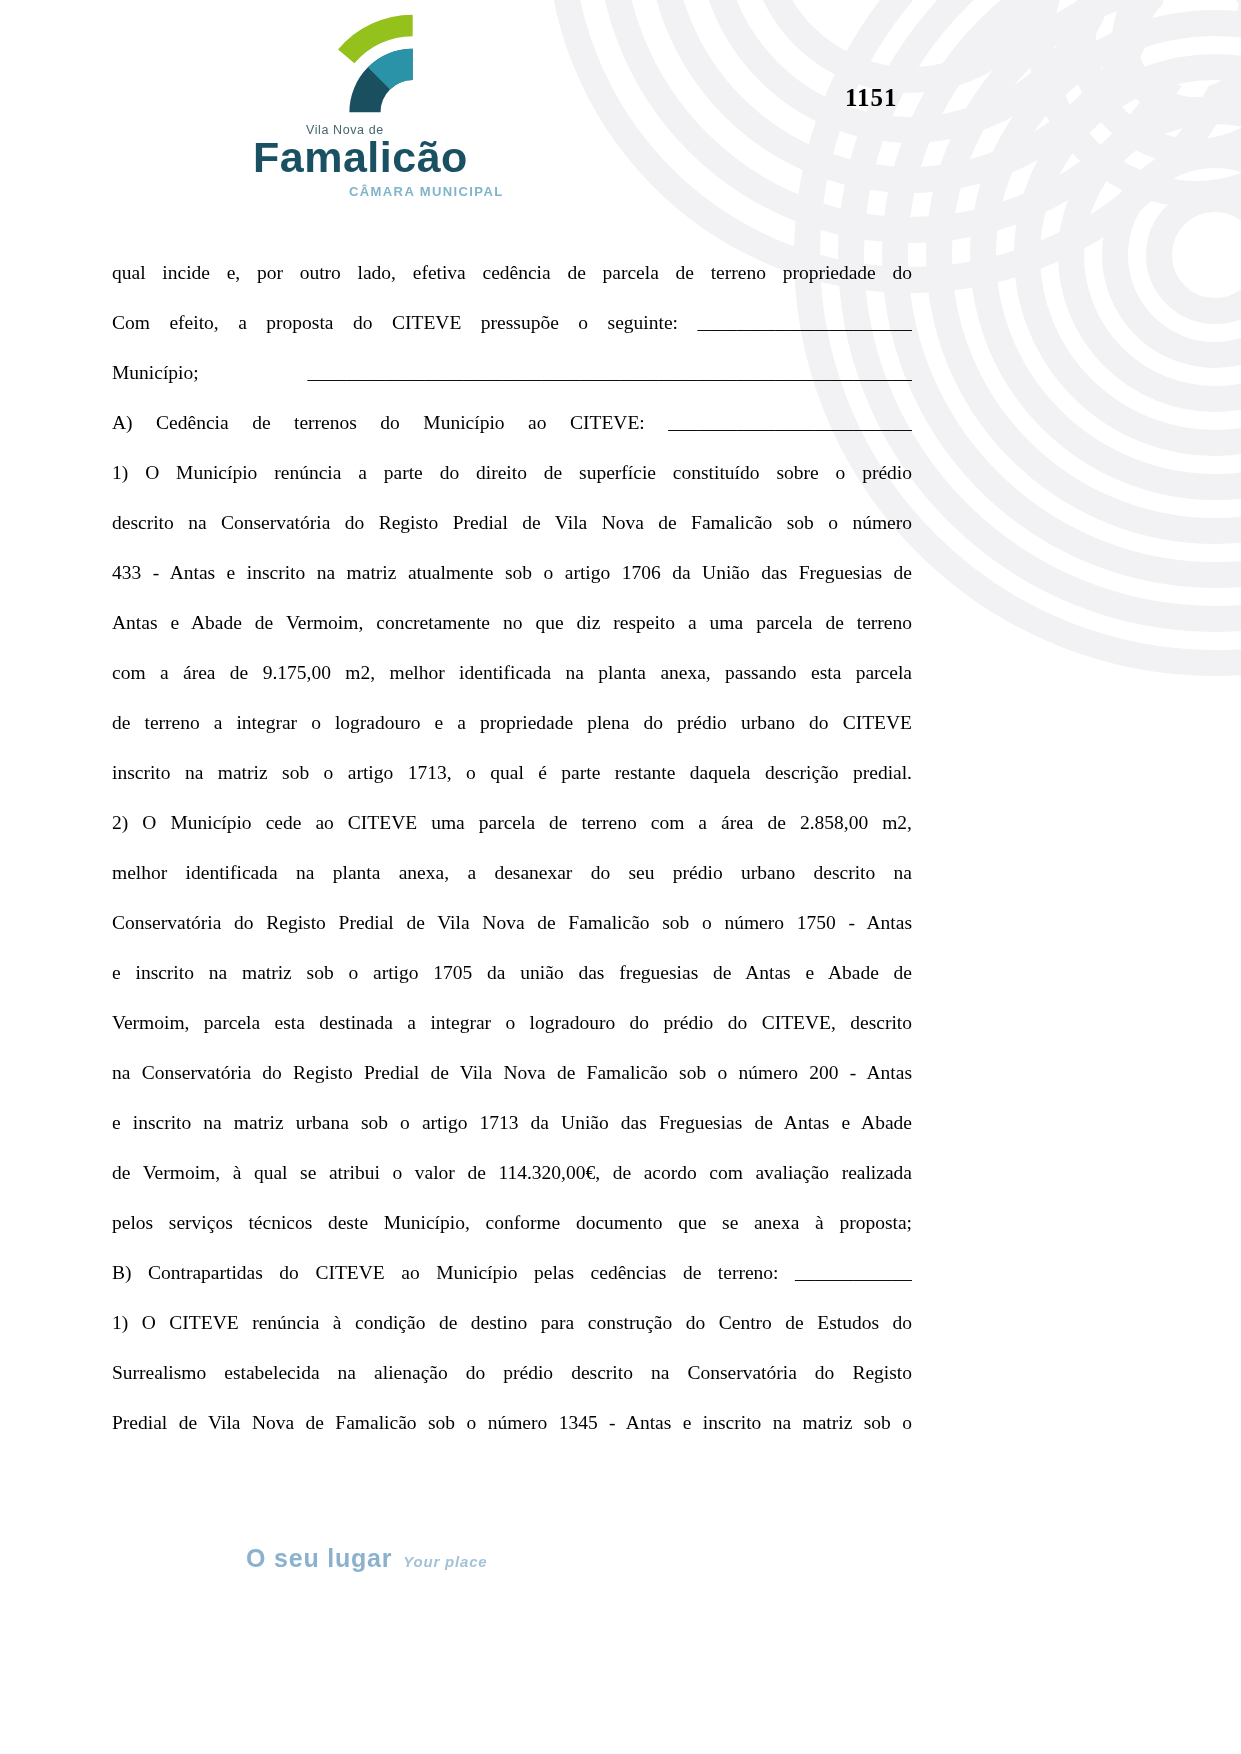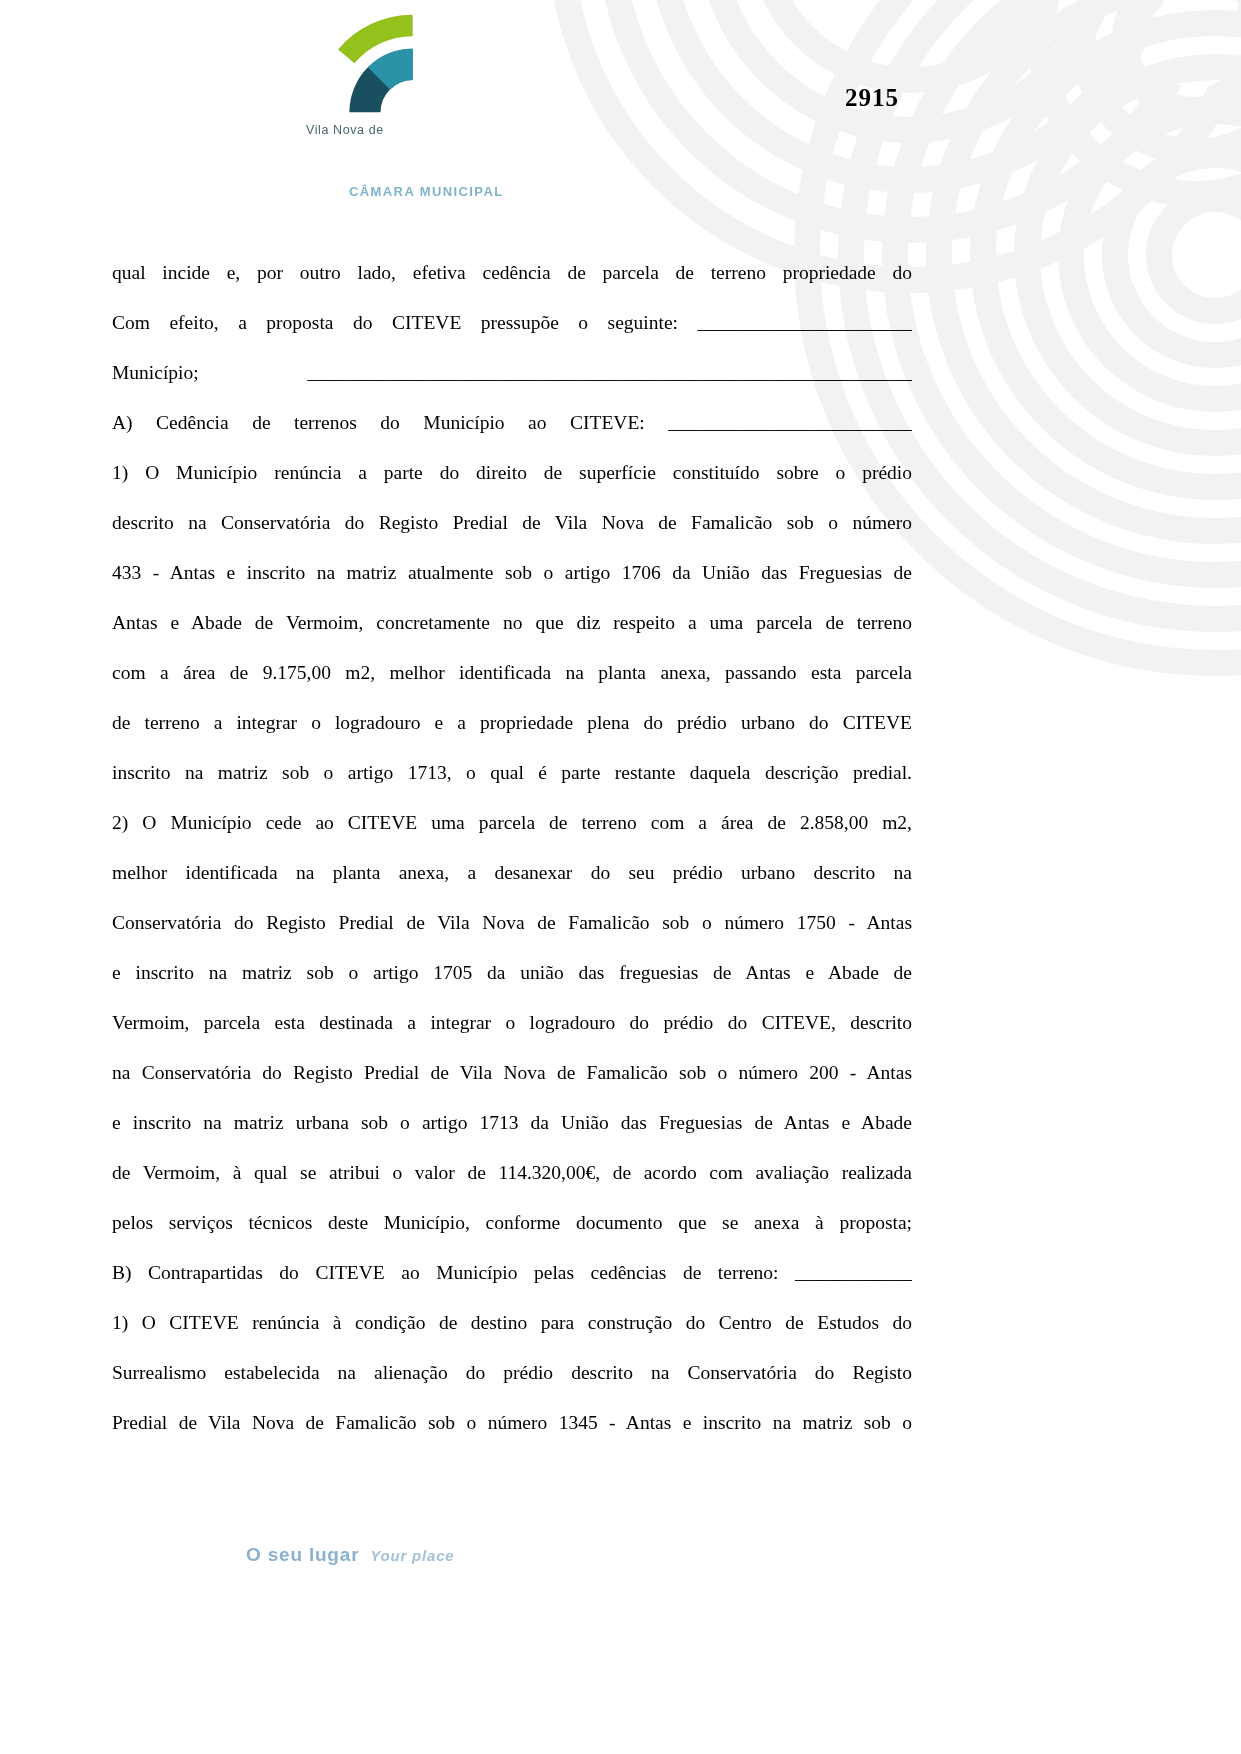--- a/index.html
+++ b/index.html
@@ -57,21 +57,21 @@
   }
   
   .line{white-space:normal;}
 
   
   .footer-slogan{
     position:absolute;left:246px;top:1544px;
     display:flex;align-items:baseline;gap:11px;
     font-family:"Liberation Sans", sans-serif;
   }
-  .slogan-pt{font-weight:bold;font-size:19px;letter-spacing:.8px;color:#8ab2cf;}
+  .slogan-pt{font-weight:bold;font-size:25px;letter-spacing:.8px;color:#8ab2cf;}
   .slogan-en{font-style:italic;font-weight:bold;font-size:15px;letter-spacing:.8px;color:#a3c2d8;}
 </style>
 </head>
 <body>
 
 <div class="page">
 
   <svg class="watermark" width="1241" height="1754" viewBox="0 0 1241 1754" aria-hidden="true">
     <g fill="none" stroke="#f2f2f5" stroke-width="26">
 
@@ -108,24 +108,25 @@
     <div class="logo">
       <svg class="logo-icon" viewBox="0 0 105 115" aria-hidden="true">
 
         <path d="M103,10 A100,100 0 0 0 26.4,45.7 L43.2,59.9 A78,78 0 0 1 103,32 Z" fill="#94c11c"></path>
 
         <path d="M103,45 A65,65 0 0 0 38,110 L70,110 A33,33 0 0 1 103,77 Z" fill="#1a4f60"></path>
 
         <path d="M103,45 A65,65 0 0 0 57,64 L79.7,86.7 A33,33 0 0 1 103,77 Z" fill="#2b93a8"></path>
       </svg>
       <div class="logo-region">Vila Nova de</div>
+      <div class="logo-name">Famalicão</div>
       <div class="logo-sub">CÂMARA MUNICIPAL</div>
     </div>
 
-    <div class="page-number">2915</div>
+    <div class="page-number">1151</div>
 
     <div class="doc-body">
       <div class="line">qual incide e, por outro lado, efetiva cedência de parcela de terreno propriedade do</div>
       <div class="line">Com efeito, a proposta do CITEVE pressupõe o seguinte: ______________________</div>
       <div class="line">Município; ______________________________________________________________</div>
       <div class="line">A) Cedência de terrenos do Município ao CITEVE: _________________________</div>
       <div class="line">1) O Município renúncia a parte do direito de superfície constituído sobre o prédio</div>
       <div class="line">descrito na Conservatória do Registo Predial de Vila Nova de Famalicão sob o número</div>
       <div class="line">433 - Antas e inscrito na matriz atualmente sob o artigo 1706 da União das Freguesias de</div>
       <div class="line">Antas e Abade de Vermoim, concretamente no que diz respeito a uma parcela de terreno</div>

